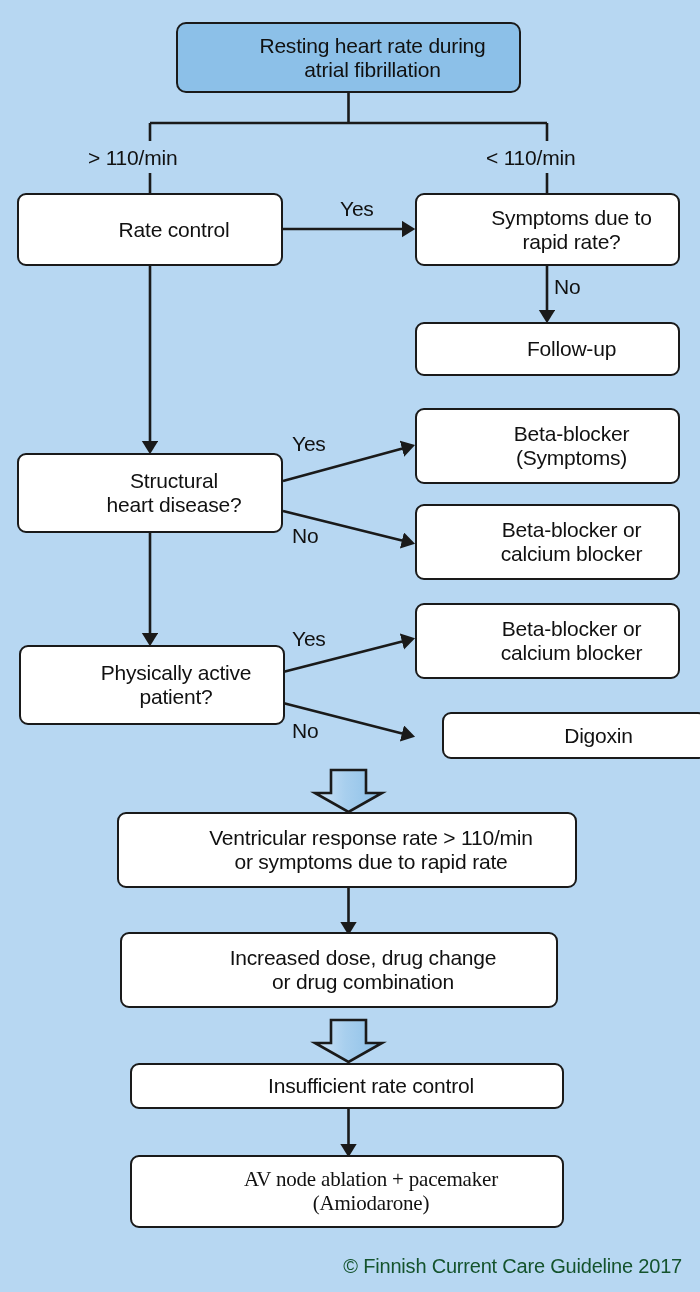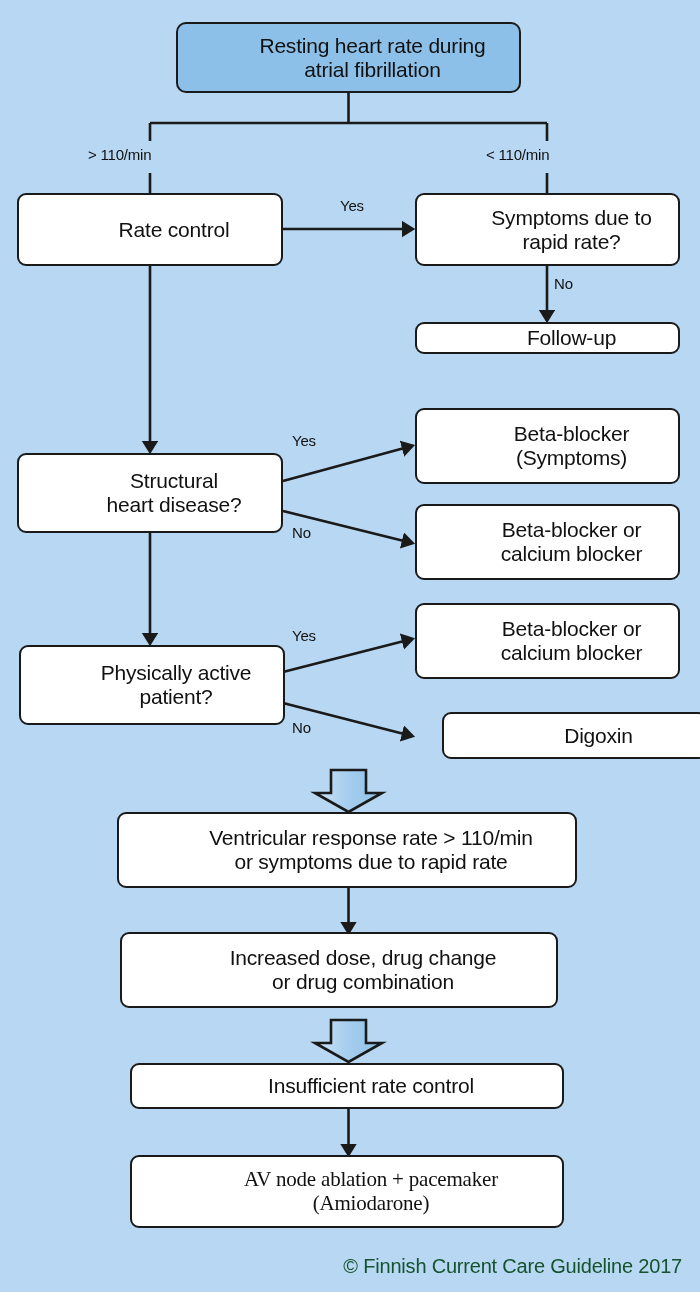--- a/index.html
+++ b/index.html
@@ -46,21 +46,21 @@
     background: #8cc0e8;
     border-radius: 10px;
   }
   .node span {
     display: block;
     padding: 0 6px;
   }
   .edge-label {
     position: absolute;
     color: #111111;
-    font-size: 15px;
+    font-size: 21px;
     line-height: 1;
     white-space: nowrap;
     letter-spacing: -0.2px;
   }
   .footer {
     position: absolute;
     right: 18px;
     bottom: 14px;
     font-size: 20px;
     color: #14532d;
@@ -136,21 +136,21 @@
     <span>Rate control</span>
   </div>
 
   <div class="node" style="left:415px; top:193px; width:265px; height:73px;">
     <span>
       <span>Symptoms due to</span>
       <span>rapid rate?</span>
     </span>
   </div>
 
-  <div class="node" style="left:415px; top:322px; width:265px; height:32px;">
+  <div class="node" style="left:415px; top:322px; width:265px; height:54px;">
     <span>Follow-up</span>
   </div>
 
   <div class="node" style="left:17px; top:453px; width:266px; height:80px;">
     <span>
       <span>Structural</span>
       <span>heart disease?</span>
     </span>
   </div>
 

